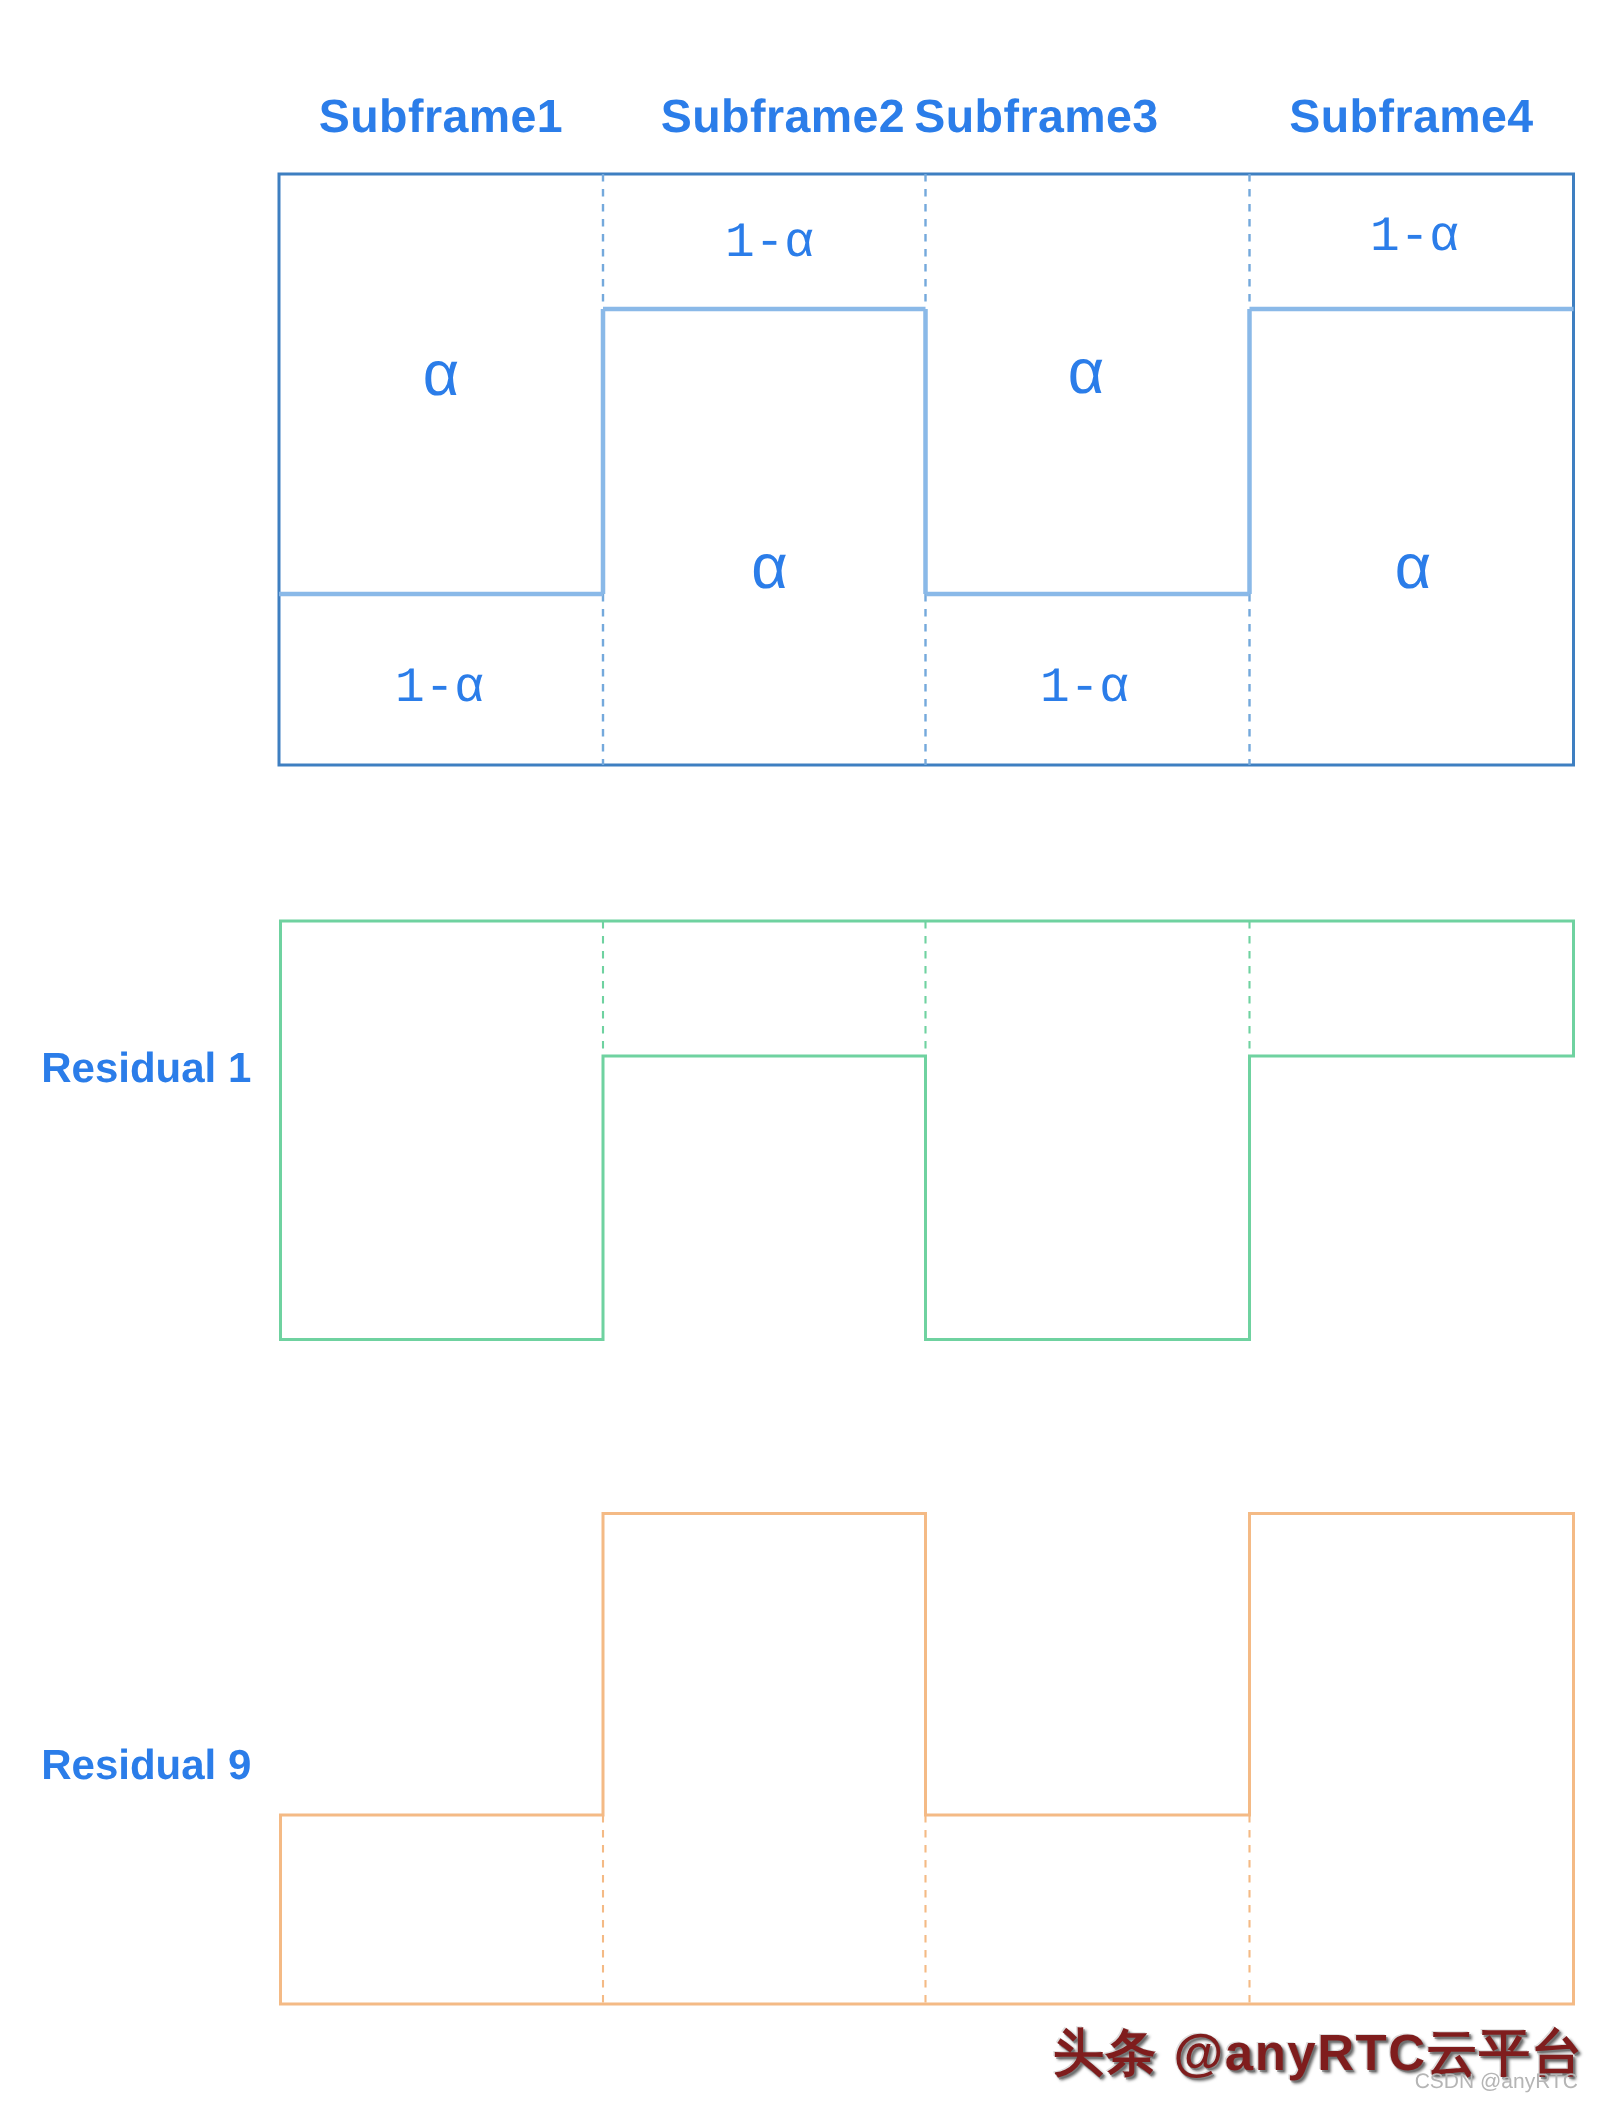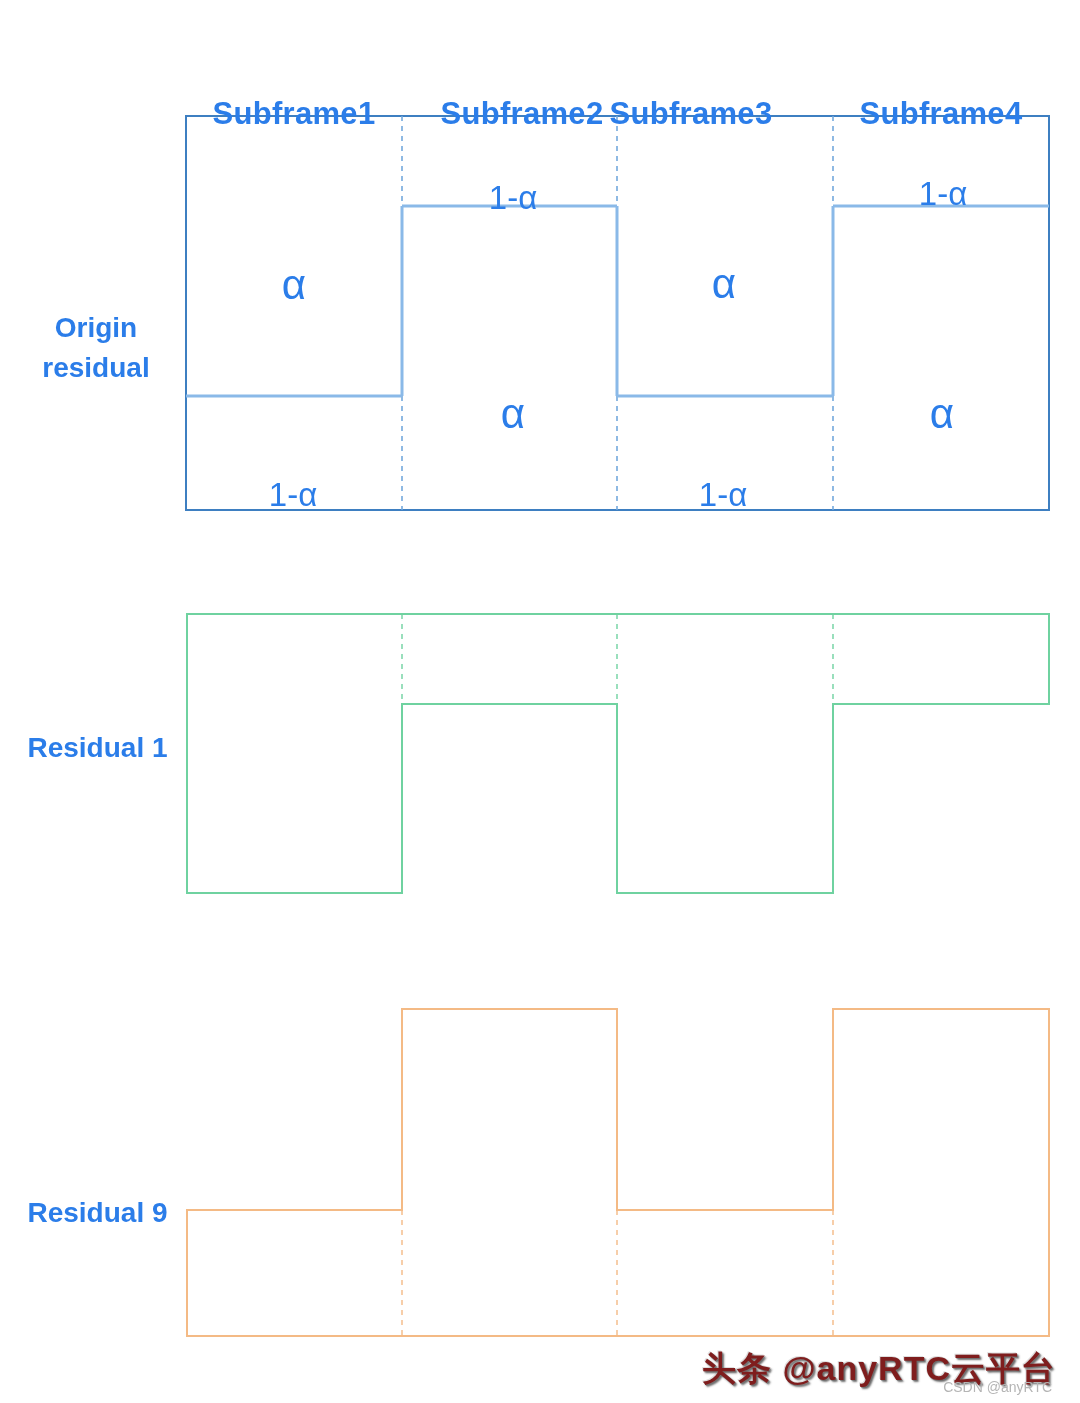--- a/index.html
+++ b/index.html
@@ -15,21 +15,21 @@
 
   
   .s-border { fill: none; stroke: var(--blue-border); stroke-width: 2; }
   .s-dash   { fill: none; stroke: var(--blue-dash); stroke-width: 1.6; stroke-dasharray: 5 5; }
   .s-step   { fill: none; stroke: var(--blue-step); stroke-width: 3; }
   .s-green  { fill: none; stroke: var(--green); stroke-width: 2; }
   .s-green-dash { fill: none; stroke: var(--green); stroke-width: 1.4; stroke-dasharray: 5 5; }
   .s-orange { fill: none; stroke: var(--orange); stroke-width: 2; }
   .s-orange-dash { fill: none; stroke: var(--orange); stroke-width: 1.4; stroke-dasharray: 5 5; }
 
-  .txt { position: absolute; color: var(--text-blue); margin-top: 36px; }
+  .txt { position: absolute; color: var(--text-blue); }
 
   .sf-header {
     width: 220px;
     text-align: center;
     top: 60px;
     font-size: 31px;
     font-weight: 600;
     letter-spacing: 0.3px;
   }
 
@@ -39,21 +39,21 @@
     font-weight: 600;
     line-height: 1.42;
   }
 
   .region-label {
     transform: translate(-50%, -50%);
     font-weight: 600;
     white-space: nowrap;
   }
   .rl-alpha { font-size: 42px; font-weight: 500; }
-  .rl-one-alpha { font-size: 33px; font-weight: 500; }
+  .rl-one-alpha { font-size: 33px; font-weight: 500; font-family: Liberation Mono, monospace; }
 
   .wm-main {
     position: absolute;
     right: 24px;
     top: 1346px;
     font-size: 34px;
     font-weight: 700;
     letter-spacing: 1px;
     color: #7f1d1d;
     text-shadow:
@@ -98,21 +98,20 @@
       <path d="M187,1210 H402 V1009 H617 V1210 H833 V1009 H1049 V1336 H187 Z" class="s-orange"></path>
       <path d="M402,1210 V1336 M617,1210 V1336 M833,1210 V1336" class="s-orange-dash"></path>
     </g>
   </svg>
 
   <div class="txt sf-header" style="left:184px;">Subframe1</div>
   <div class="txt sf-header" style="left:412px;">Subframe2</div>
   <div class="txt sf-header" style="left:581px;">Subframe3</div>
   <div class="txt sf-header" style="left:831px;">Subframe4</div>
 
-  <div class="txt row-label" style="left:20px; top:272px; width:152px;">Origin residual</div>
   <div class="txt row-label" style="left:10px; top:692px; width:175px;">Residual 1</div>
   <div class="txt row-label" style="left:10px; top:1157px; width:175px;">Residual 9</div>
 
   <div class="txt region-label rl-alpha" style="left:294px; top:249px;">α</div>
   <div class="txt region-label rl-one-alpha" style="left:293px; top:459px;">1-α</div>
 
   <div class="txt region-label rl-one-alpha" style="left:513px; top:162px;">1-α</div>
   <div class="txt region-label rl-alpha" style="left:513px; top:378px;">α</div>
 
   <div class="txt region-label rl-alpha" style="left:724px; top:248px;">α</div>

